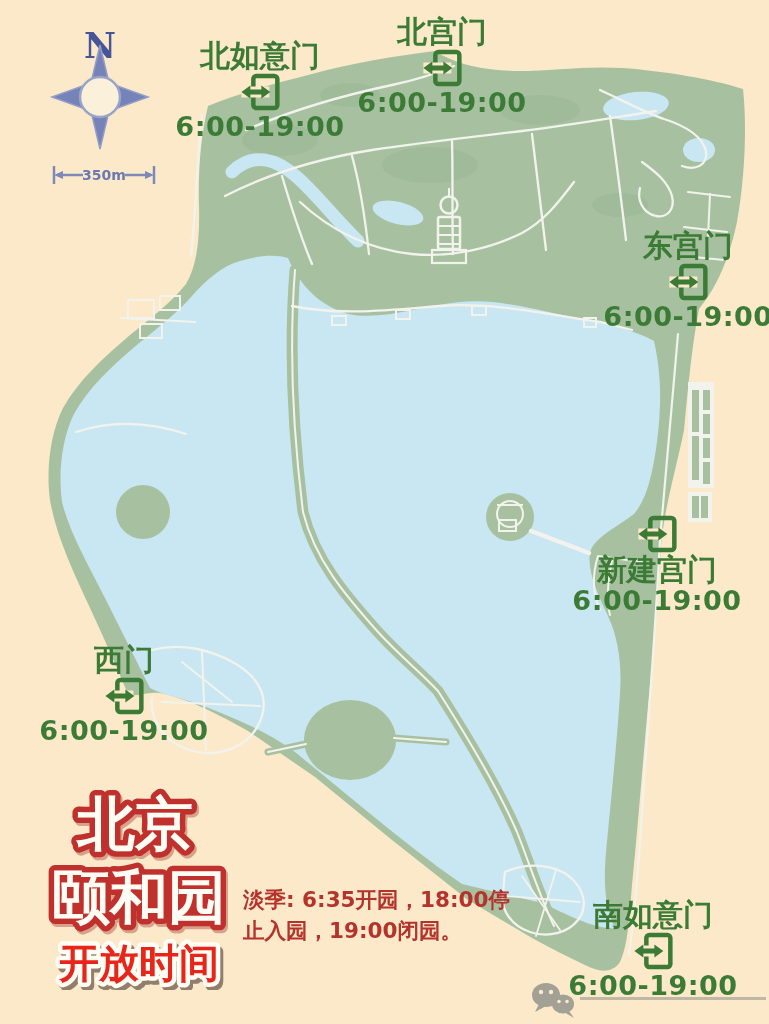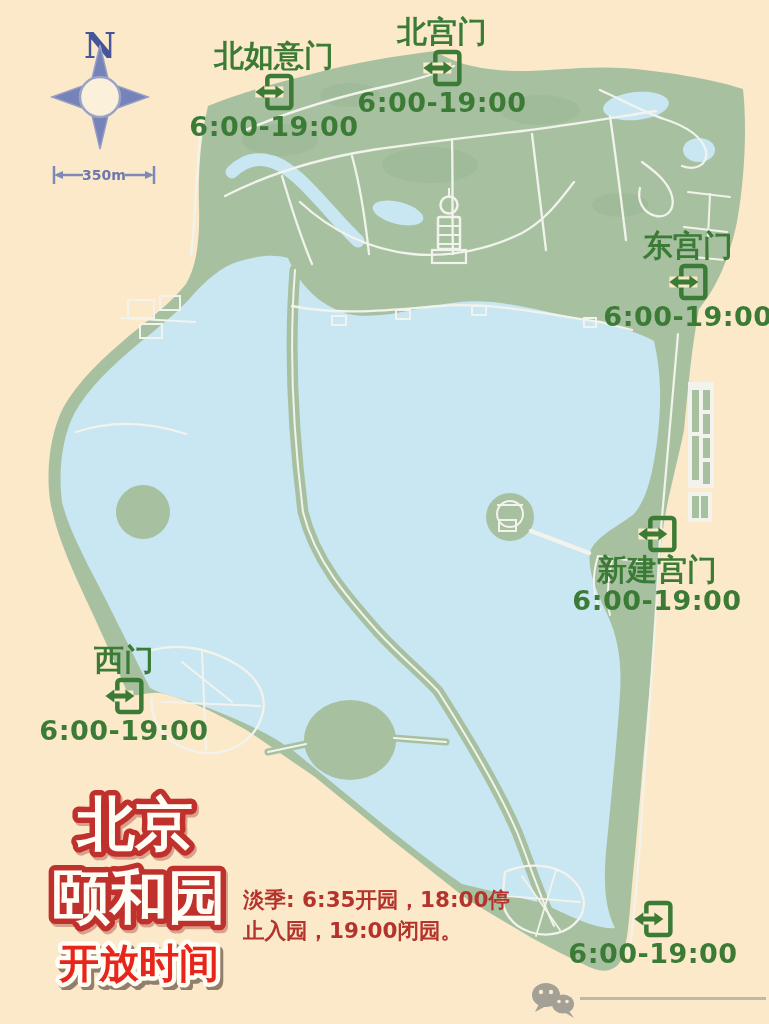--- a/index.html
+++ b/index.html
@@ -31,21 +31,21 @@
 
   
   .gate{position:absolute;z-index:3;display:flex;flex-direction:column;align-items:center;transform:translateX(-50%);}
   .gate .name{font-size:30px;font-weight:bold;color:var(--green);white-space:nowrap;line-height:1.05;}
   .gate .hours{font-size:27px;font-weight:bold;color:var(--green);white-space:nowrap;line-height:1.1;letter-spacing:.5px;}
   .gate-icon{margin:1px 0;}
   .gate-icon rect{fill:none;stroke:var(--green);stroke-width:4.5;}
   .gate-icon .casing{stroke:var(--cream);stroke-width:11;}
   .gate-icon .shaft{stroke:var(--green);stroke-width:5;}
   .gate-icon .head{fill:var(--green);}
-  #gate-north-ruyi{left:274px;top:40px;}
+  #gate-north-ruyi{left:260px;top:40px;}
   #gate-north-gong{left:442px;top:16px;}
   #gate-east-gong{left:688px;top:230px;}
   #gate-xinjian{left:657px;top:514px;}
   #gate-west{left:124px;top:644px;}
   #gate-south-ruyi{left:653px;top:899px;}
 
   
   .title-svg{position:absolute;left:35px;top:772px;z-index:3;}
   .t-main{font-size:58px;font-weight:bold;fill:#fffdf4;stroke:#c0302c;stroke-width:11px;
           paint-order:stroke;stroke-linejoin:round;text-anchor:middle;
@@ -286,20 +286,21 @@
       <rect x="13" y="3" width="24" height="32" rx="3"></rect>
       <line class="casing" x1="1" y1="19" x2="29" y2="19"></line>
       <line class="shaft" x1="7" y1="19" x2="23" y2="19"></line>
       <polygon class="head" points="1,19 10,12.5 10,25.5"></polygon>
       <polygon class="head" points="30,19 21,12.5 21,25.5"></polygon>
     </svg>
     <div class="hours">6:00-19:00</div>
   </div>
 
   <div class="gate" id="gate-south-ruyi">
+    <div class="name">南如意门</div>
     <svg class="gate-icon" width="40" height="38" viewBox="0 0 40 38">
       <rect x="13" y="3" width="24" height="32" rx="3"></rect>
       <line class="casing" x1="1" y1="19" x2="29" y2="19"></line>
       <line class="shaft" x1="7" y1="19" x2="23" y2="19"></line>
       <polygon class="head" points="1,19 10,12.5 10,25.5"></polygon>
       <polygon class="head" points="30,19 21,12.5 21,25.5"></polygon>
     </svg>
     <div class="hours">6:00-19:00</div>
   </div>
 

